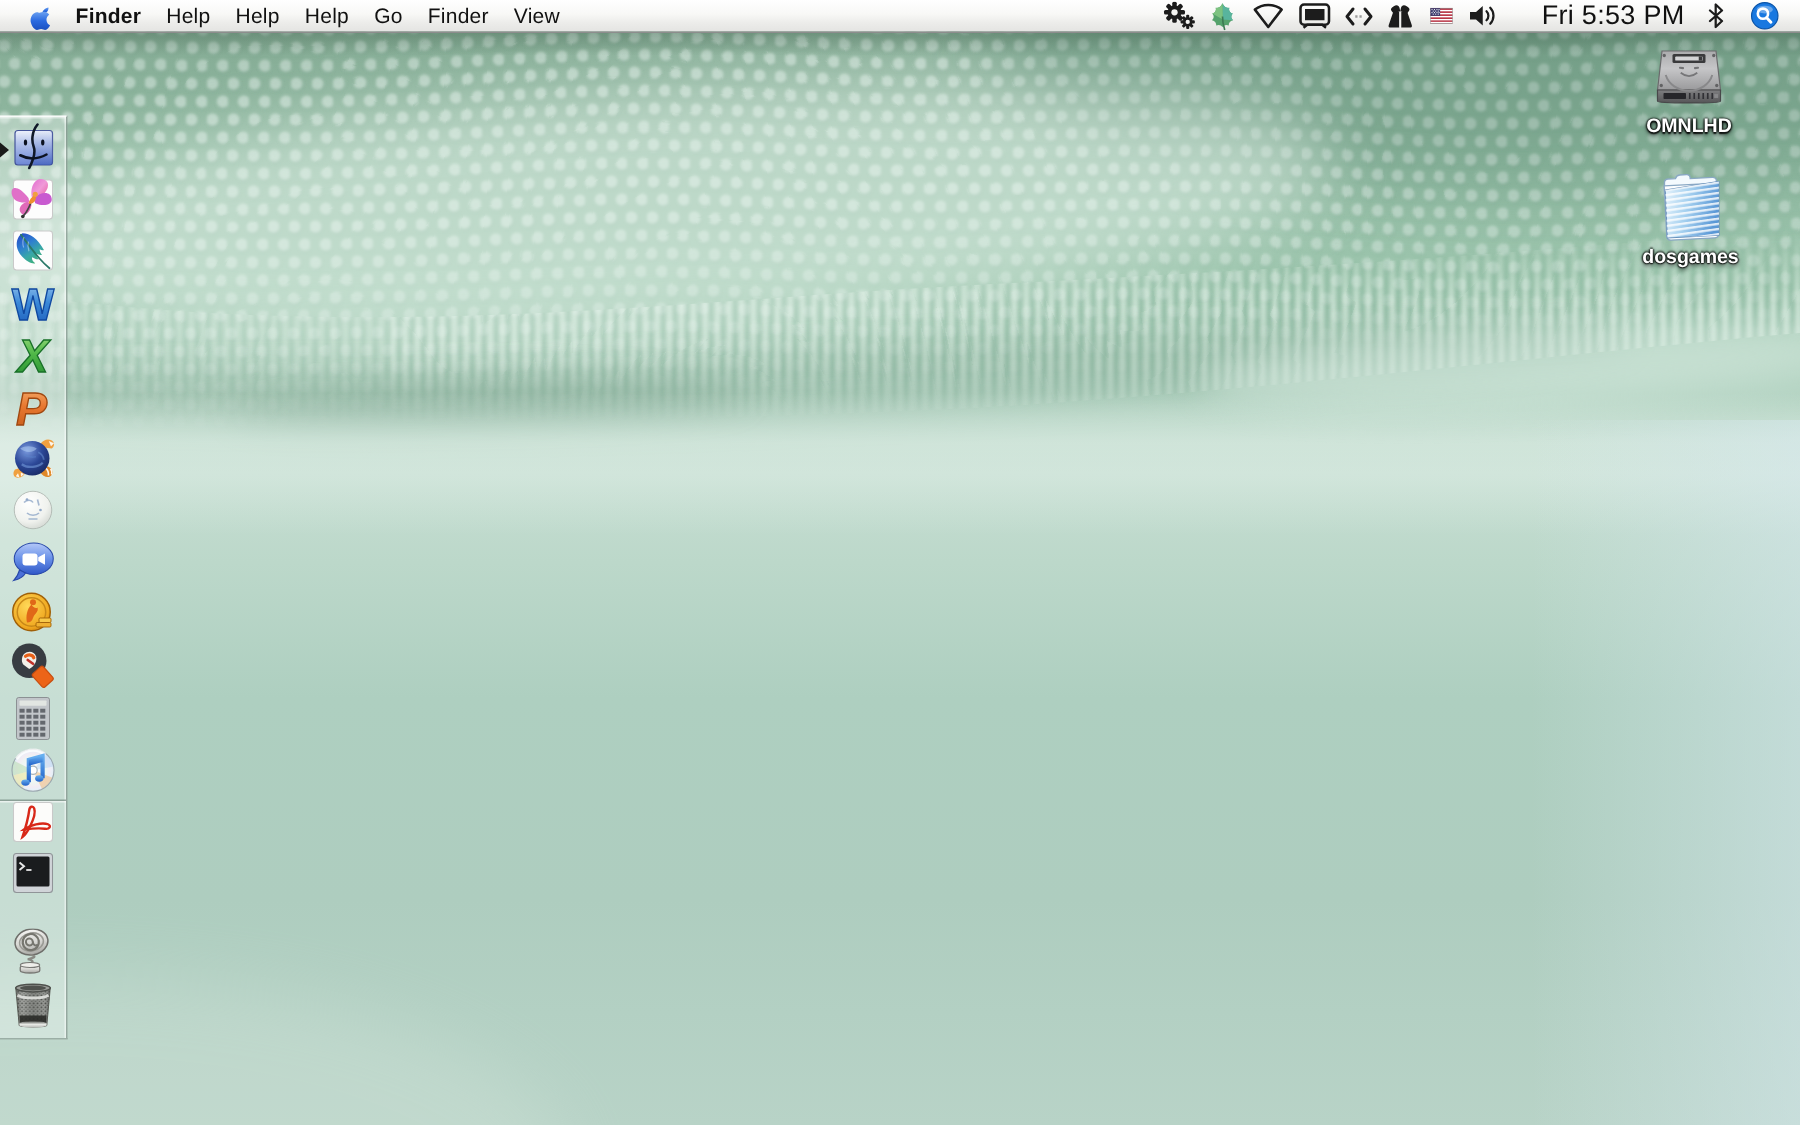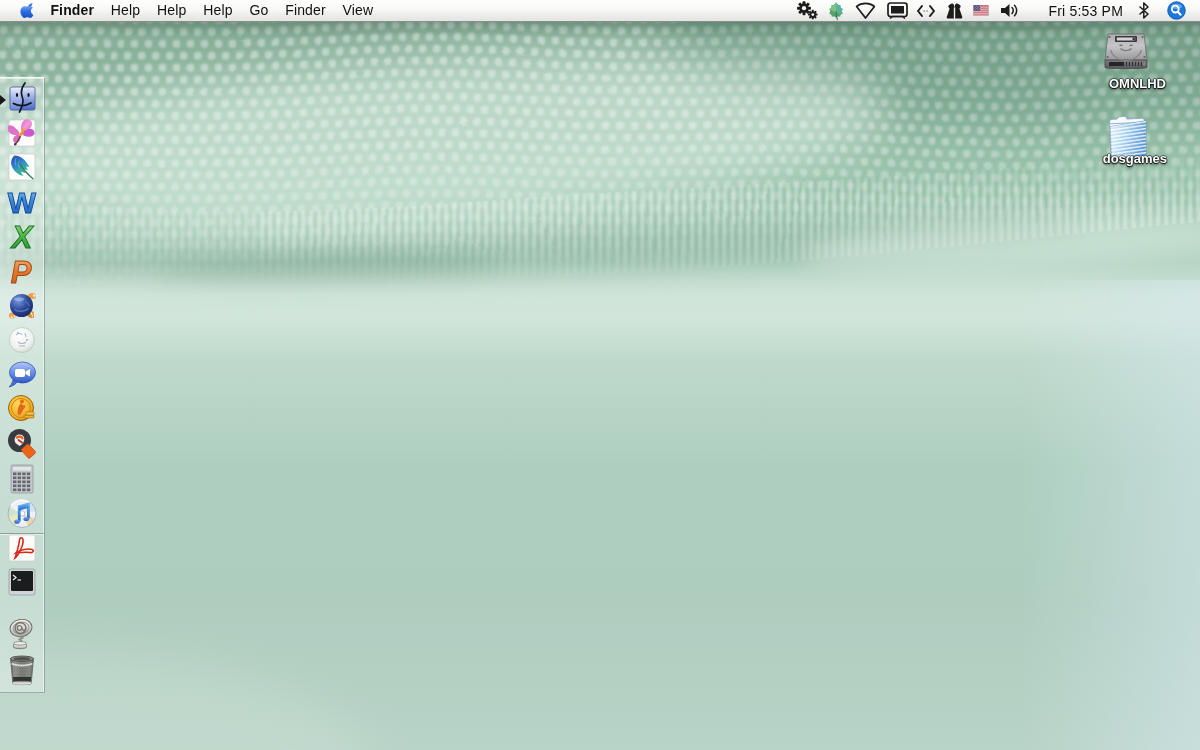--- a/index.html
+++ b/index.html
@@ -3,40 +3,40 @@
 <meta charset="utf-8">
 <style>
   html,body{margin:0;padding:0;width:1200px;height:750px;overflow:hidden;
     font-family:"Liberation Sans", sans-serif;}
   #desktop{position:relative;width:1200px;height:750px;overflow:hidden;background:#b2d2c2;}
   #wallpaper{position:absolute;left:0;top:0;}
   
   #menubar{position:absolute;left:0;top:0;width:1200px;height:21px;
     background:linear-gradient(#ffffff 0%,#f8f8f6 45%,#ededeb 70%,#e4e4e2 100%);
     border-bottom:1px solid #8d8d8d;
-    display:flex;align-items:flex-start;font-size:13px;color:#111;}
+    display:flex;align-items:flex-end;font-size:13px;color:#111;}
   #menubar .mi{padding:0 8.4px;line-height:21px;font-size:14px;letter-spacing:0.15px;}
   #menubar .bold{font-weight:bold;}
   #mb-right{position:absolute;right:0;top:0;height:21px;display:flex;align-items:center;}
   #mb-right .st{display:flex;align-items:center;justify-content:center;height:21px;}
-  #clock{font-size:14px;color:#111;padding:0 9px 0 8px;letter-spacing:0.2px;margin-left:16px;}
+  #clock{font-size:18px;color:#111;padding:0 9px 0 8px;letter-spacing:0.2px;margin-left:16px;}
   
   #dock{position:absolute;left:0;top:77px;width:44px;height:614px;
     background:rgba(245,250,247,0.36);
     border-top:1px solid rgba(255,255,255,0.9);
     border-bottom:1px solid rgba(110,130,120,0.55);
     border-right:1px solid rgba(110,130,120,0.6);
     box-shadow:inset -1px 0 0 rgba(255,255,255,0.5), inset 0 1px 0 rgba(255,255,255,0.5);}
   .dicon{position:absolute;left:6px;width:32px;height:32px;}
   #dock-sep{position:absolute;left:0;top:533px;width:44px;height:1px;background:rgba(90,110,100,0.55);box-shadow:0 1px 0 rgba(255,255,255,0.6);}
   #finder-arrow{position:absolute;left:0px;top:95px;width:0;height:0;
     border-left:6px solid #1a1a1a;border-top:5px solid transparent;border-bottom:5px solid transparent;}
   
   .desklabel{position:absolute;font-size:13px;font-weight:bold;color:#ffffff;
-    text-align:right;letter-spacing:0px;
+    text-align:center;letter-spacing:0px;
     text-shadow:0 1px 1px rgba(0,0,0,0.9), 1px 0 1px rgba(0,0,0,0.55), -1px 0 1px rgba(0,0,0,0.55),
       0 -1px 1px rgba(0,0,0,0.45), 0 2px 3px rgba(0,0,0,0.65);}
 </style>
 </head>
 <body>
 <div id="desktop">
 
 <svg id="wallpaper" width="1200" height="750" viewBox="0 0 1200 750">
   <defs>
     <linearGradient id="bg" x1="0" y1="0" x2="0" y2="1">
@@ -609,15 +609,15 @@
       <rect width="4" height="1.5" fill="#ffffff" opacity="0.8"></rect>
     </pattern>
   </defs>
   <g transform="rotate(-3 24 26)">
     <path d="M6.5 9 C6.5 7.5 7.5 6.5 9 6.5 L14 6.5 C14.6 5 15.6 4.3 17 4.3 L21.5 4.3 C23 4.3 23.8 5.2 23.8 6.7 L23.8 7 L38.5 7 C40.3 7 41.3 8 41.2 9.8 L41 14 L6.3 14 Z" fill="#f4fafe" stroke="#8aa8c4" stroke-width="0.9"></path>
     <path d="M6.2 11 L41.5 11 L40.8 44.5 C40.8 46.3 39.8 47.3 38 47.3 L9 47.3 C7.2 47.3 6.2 46.3 6.2 44.5 Z" fill="#fdfeff" stroke="#8aa8c4" stroke-width="0.9"></path>
     <path d="M6.8 13.8 L42.8 9.8 L41 45.8 L6.5 45.8 Z" fill="url(#foldf)" stroke="#6a92bc" stroke-width="0.7"></path>
     <path d="M6.8 13.8 L42.8 9.8 L41 45.8 L6.5 45.8 Z" fill="url(#fstripe)"></path>
   </g>
 </svg>
-<div class="desklabel" style="left:1087px;top:151px;width:80px;">dosgames</div>
+<div class="desklabel" style="left:1087px;top:163px;width:80px;">dosgames</div>
 
 </div>
 
 </body></html>

